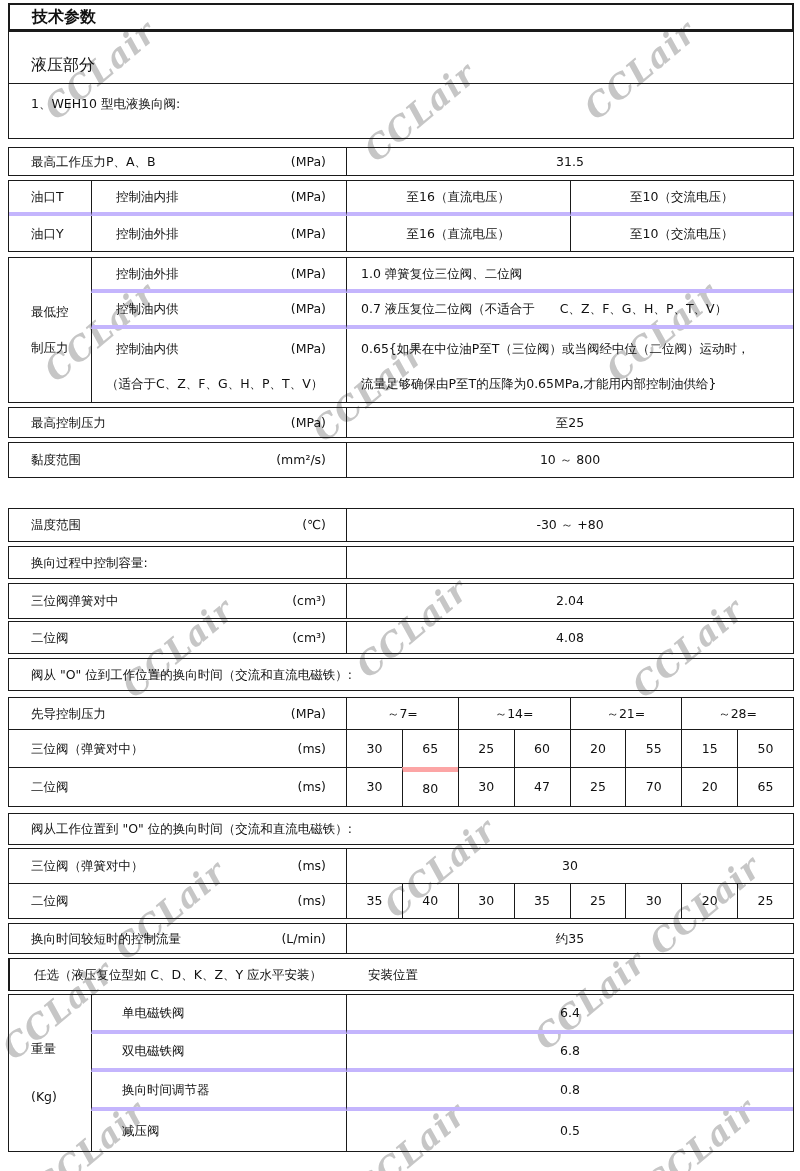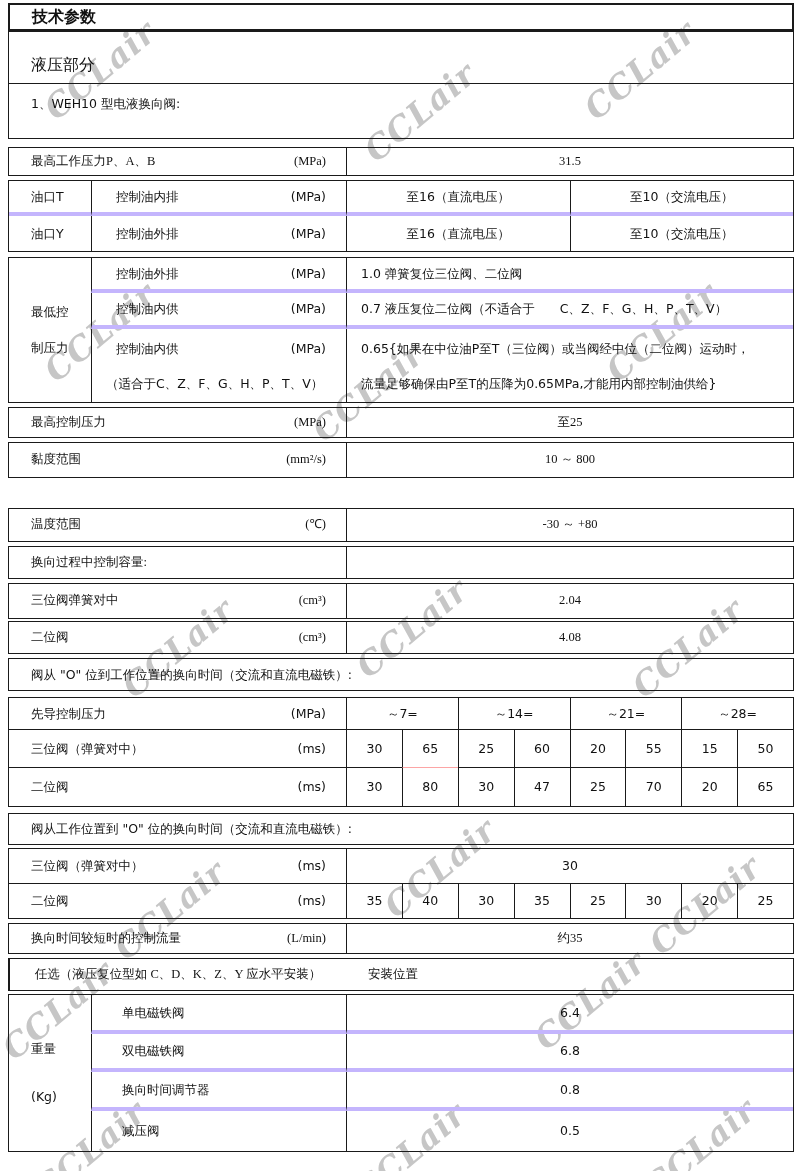--- a/index.html
+++ b/index.html
@@ -39,21 +39,21 @@
   .b-title{height:28px;font-weight:bold;font-size:16px;}
   .b-title .cell{height:100%;padding-left:22px;}
   .b-sec{height:108px;}
   .row-hyd{height:52px;border-bottom:1px solid #1a1a1a;align-items:flex-end !important;padding-bottom:8px;padding-left:22px;font-size:16px;}
   .row-weh{height:39px;padding-left:22px;}
   .m8{margin-top:8px;} .m6{margin-top:6px;} .m5{margin-top:5px;}
   .m4{margin-top:4px;} .m3{margin-top:3px;} .m2{margin-top:2px;}
   .h29{height:29px;} .h31{height:31px;} .h32{height:32px;} .h33{height:33px;}
   .h34{height:34px;margin-top:30px;} .h36{height:36px;} .h71{height:71px;} .h72{height:72px;}
   .h110{height:110px;} .h146{height:146px;} .h158{height:158px;}
-  .g-2col{grid-template-columns:337px 1fr;font-family:Liberation Serif, serif;}
+  .g-2col{grid-template-columns:337px 1fr;}
   .g-port{grid-template-columns:82px 255px 1fr 1fr;grid-template-rows:35px 35px;}
   .g-min{grid-template-columns:82px 255px 1fr;grid-template-rows:35px 36px auto;}
   .g-t1{grid-template-columns:337px repeat(8,1fr);grid-template-rows:31px 38px auto;}
   .g-t2{grid-template-columns:337px repeat(8,1fr);grid-template-rows:34px auto;}
   .g-wt{grid-template-columns:82px 255px 1fr;grid-template-rows:39px 38px 39px auto;}
   .vhead{flex-direction:column;justify-content:center;align-items:flex-start;padding-left:22px;}
   .vhead div{line-height:36px;white-space:nowrap;}
   .two-line{flex-direction:column;align-items:flex-start;justify-content:center;}
   .two-line div{line-height:35px;white-space:nowrap;display:flex;width:100%;box-sizing:border-box;}
   .full-row{padding-left:22px;height:100%;}
@@ -239,21 +239,21 @@
         <div class="cell val-c bl" style="border-top:1px solid #1a1a1a">20</div>
         <div class="cell val-c bl" style="border-top:1px solid #1a1a1a">55</div>
         <div class="cell val-c bl" style="border-top:1px solid #1a1a1a">15</div>
         <div class="cell val-c bl" style="border-top:1px solid #1a1a1a">50</div>
 
         <div class="cell lbl" style="border-top:1px solid #1a1a1a">
           <span class="name">二位阀</span>
           <span class="unit">(ms)</span>
         </div>
         <div class="cell val-c bl" style="border-top:1px solid #1a1a1a">30</div>
-        <div class="cell val-c bl" style="border-top:1px solid #fca5a5">80</div>
+        <div class="cell val-c bl" style="border-top:5px solid #fca5a5">80</div>
         <div class="cell val-c bl" style="border-top:1px solid #1a1a1a">30</div>
         <div class="cell val-c bl" style="border-top:1px solid #1a1a1a">47</div>
         <div class="cell val-c bl" style="border-top:1px solid #1a1a1a">25</div>
         <div class="cell val-c bl" style="border-top:1px solid #1a1a1a">70</div>
         <div class="cell val-c bl" style="border-top:1px solid #1a1a1a">20</div>
         <div class="cell val-c bl" style="border-top:1px solid #1a1a1a">65</div>
       </div>
     </div>
 
     <div class="box m6 h32">

